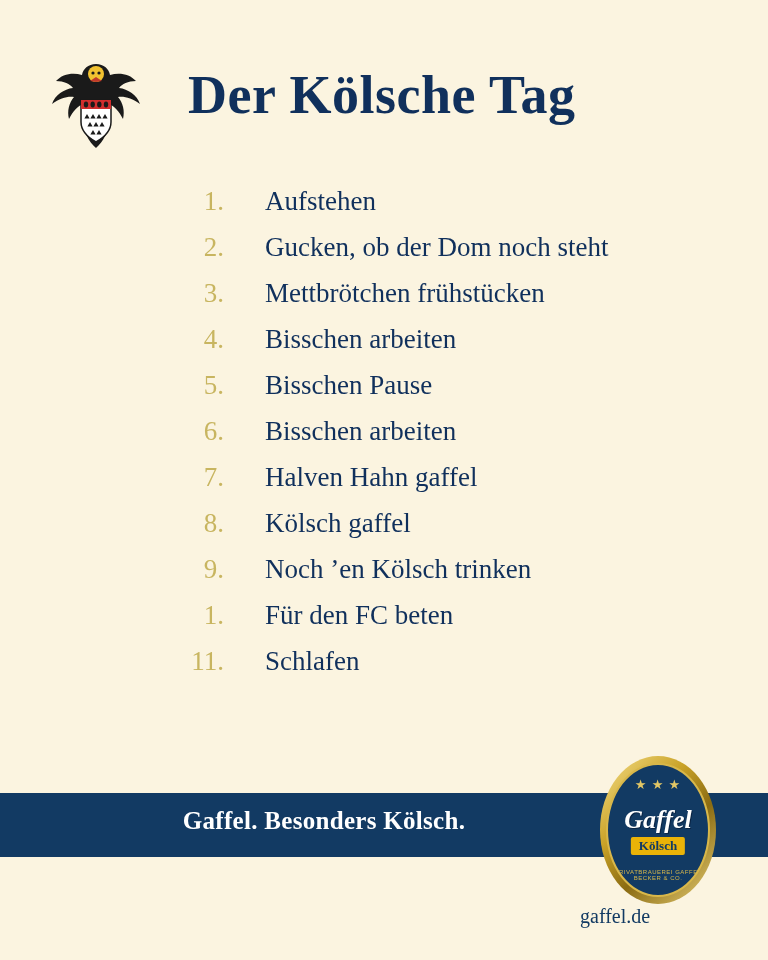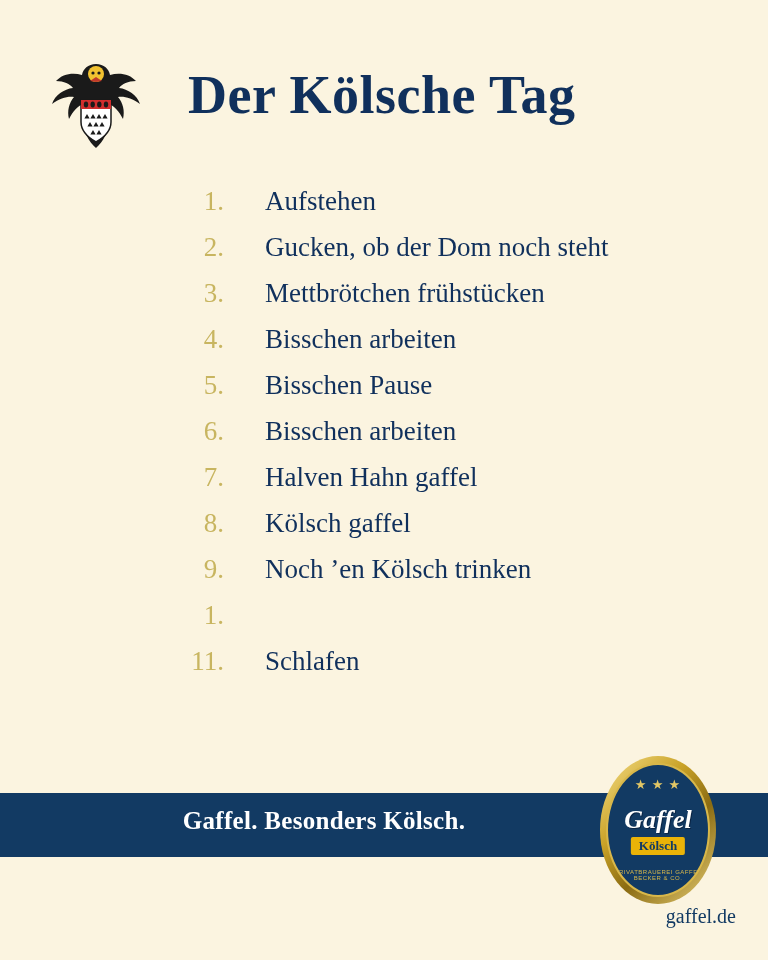--- a/index.html
+++ b/index.html
@@ -169,21 +169,21 @@
     color: #d8b74a;
     font-size: 6px;
     letter-spacing: 0.5px;
     font-family: "Liberation Sans", sans-serif;
   }
   .site {
     position: absolute;
     left: 580px;
     top: 905px;
     width: 156px;
-    text-align: right;
+    text-align: left;
     color: #123a63;
     font-size: 20px;
     font-family: "Liberation Serif", serif;
   }
 </style>
 </head>
 <body>
 
 <div class="page">
 
@@ -254,20 +254,21 @@
     <div class="item">
       <span class="num">8.</span>
       <span class="txt">Kölsch gaffel</span>
     </div>
     <div class="item">
       <span class="num">9.</span>
       <span class="txt">Noch ’en Kölsch trinken</span>
     </div>
     <div class="item">
       <span class="num">1.</span>
+      <span class="txt">Für den FC beten</span>
     </div>
     <div class="item">
       <span class="num">11.</span>
       <span class="txt">Schlafen</span>
     </div>
   </div>
 
   <div class="band"></div>
   <div class="slogan">Gaffel. Besonders Kölsch.</div>
 

